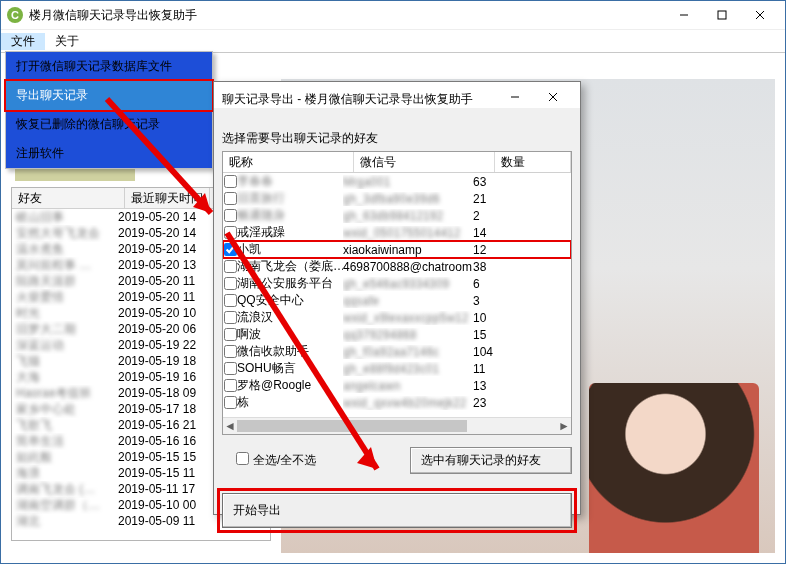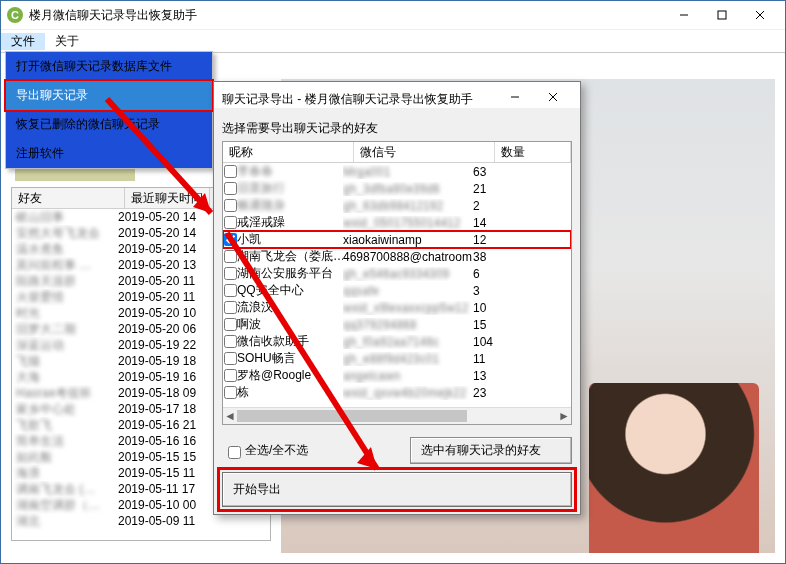--- a/index.html
+++ b/index.html
@@ -23,40 +23,40 @@
   .lp-row{display:flex;height:16px;align-items:center}
   .lp-row .c1{width:100px;padding-left:4px;overflow:hidden}
   .lp-row .c2{width:140px;padding-left:2px;white-space:nowrap}
   .blur{color:transparent;text-shadow:0 0 4px #7a7a7a}
   .content-img{position:absolute;left:280px;top:78px;right:10px;bottom:10px;background:linear-gradient(180deg,#dfe2e5 0%,#e7e7e7 40%,#d9c8bd 100%)}
   .person{position:absolute;right:16px;bottom:0;width:170px;height:170px;border-radius:6px 6px 0 0;background:radial-gradient(circle at 45% 30%,#f3d8c8 0 26%,#3b2a20 27% 58%,#c65a4a 59% 100%)}
   
   .dialog{position:absolute;left:212px;top:80px;width:366px;height:432px;background:#f0f0f0;border:1px solid #7a7a7a;box-shadow:4px 4px 8px rgba(0,0,0,.3);z-index:10}
   .dlg-title{height:26px;display:flex;align-items:flex-end;padding:0 8px;background:#fff}
   .dlg-title .spacer{flex:1}
-  .dlg-body{padding:12px 8px 8px 8px}
+  .dlg-body{padding:22px 8px 8px 8px}
   .listview{border:1px solid #9c9c9c;background:#fff;height:282px;display:flex;flex-direction:column}
   .lv-head{display:flex;height:20px;background:#fff;border-bottom:1px solid #d0d0d0}
   .lv-head div{border-right:1px solid #d9d9d9;padding:2px 6px;background:#fff;font-size:12px}
   .col-nick{width:120px}.col-wx{width:130px}.col-cnt{width:64px}
   .lv-rows{flex:1;overflow:hidden}
   .lv-row{display:flex;height:17px;align-items:center;font-size:12px}
   .lv-row.selected{outline:2px solid #e60000;outline-offset:-1px}
   .lv-row .cb{width:14px;display:flex;justify-content:center}
   .lv-row .n{width:106px;overflow:hidden;white-space:nowrap}
   .lv-row .w{width:130px;overflow:hidden;white-space:nowrap}
   .lv-row .c{width:50px}
   .lv-scroll{height:16px;background:#f1f1f1;border-top:1px solid #dcdcdc;position:relative}
   .lv-scroll .thumbbar{position:absolute;left:14px;top:2px;height:12px;width:230px;background:#c6c6c6}
   .lv-scroll .arr{position:absolute;top:0;width:14px;height:16px;display:flex;align-items:center;justify-content:center;color:#606060}
   .lv-scroll .arr.l{left:0}.lv-scroll .arr.r{right:0}
   .dlg-controls{display:flex;align-items:center;margin-top:12px}
-  .chk{display:flex;align-items:flex-end;gap:4px;margin-left:6px}
+  .chk{display:flex;align-items:flex-start;gap:4px;margin-left:14px}
   .btn{background:#efefef;border:1px solid #8b8b8b;padding:4px 10px;min-width:140px;text-align:left;box-shadow:inset -1px -1px 0 #b8b8b8,inset 1px 1px 0 #fff}
-  .btn.big{min-width:160px;padding:8px 10px;margin:8px auto 0 auto;display:block;border:1px solid #707070;outline:3px solid #e60000;outline-offset:2px}
+  .btn.big{min-width:160px;padding:8px 10px;margin:19px auto 0 auto;display:block;border:1px solid #707070;outline:3px solid #e60000;outline-offset:2px}
   input[type=checkbox]{margin:0}
   
   .arrow{position:absolute;z-index:20;pointer-events:none}
   .arrow line{stroke:#e60000;stroke-width:6}
   .arrow polygon{fill:#e60000}
 </style>
 </head>
 <body>
 
 <div class="main-window">

